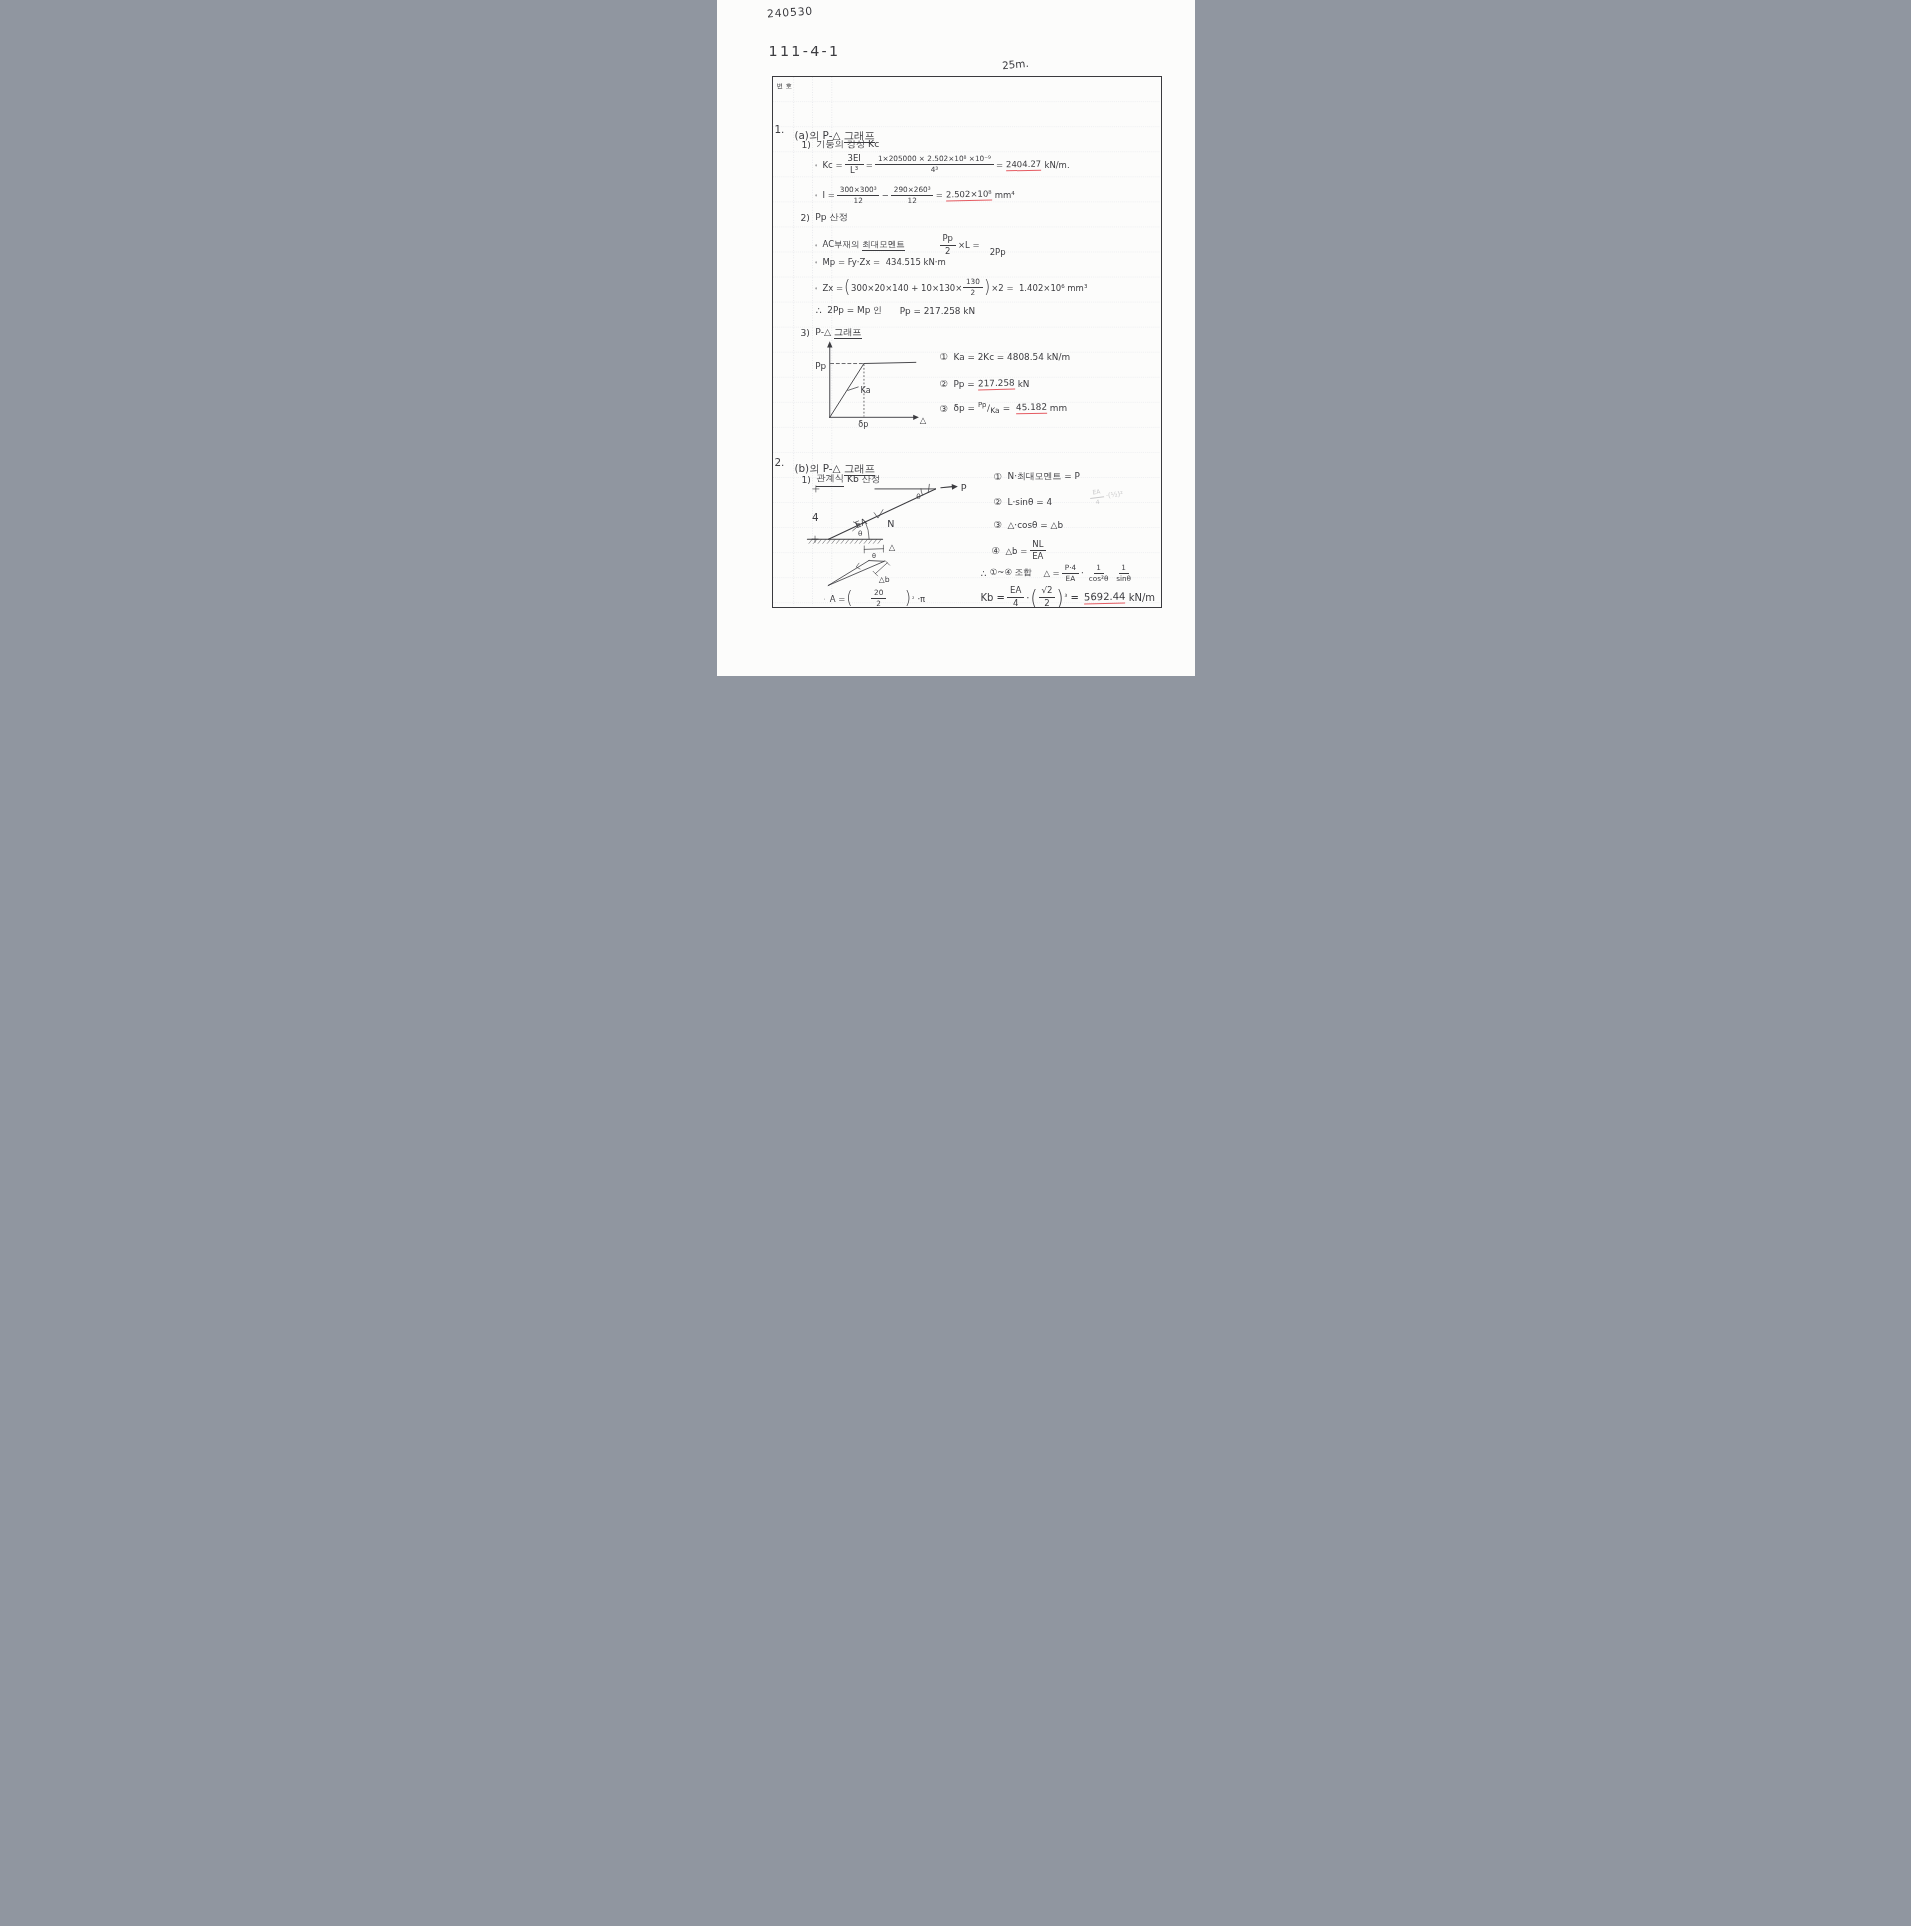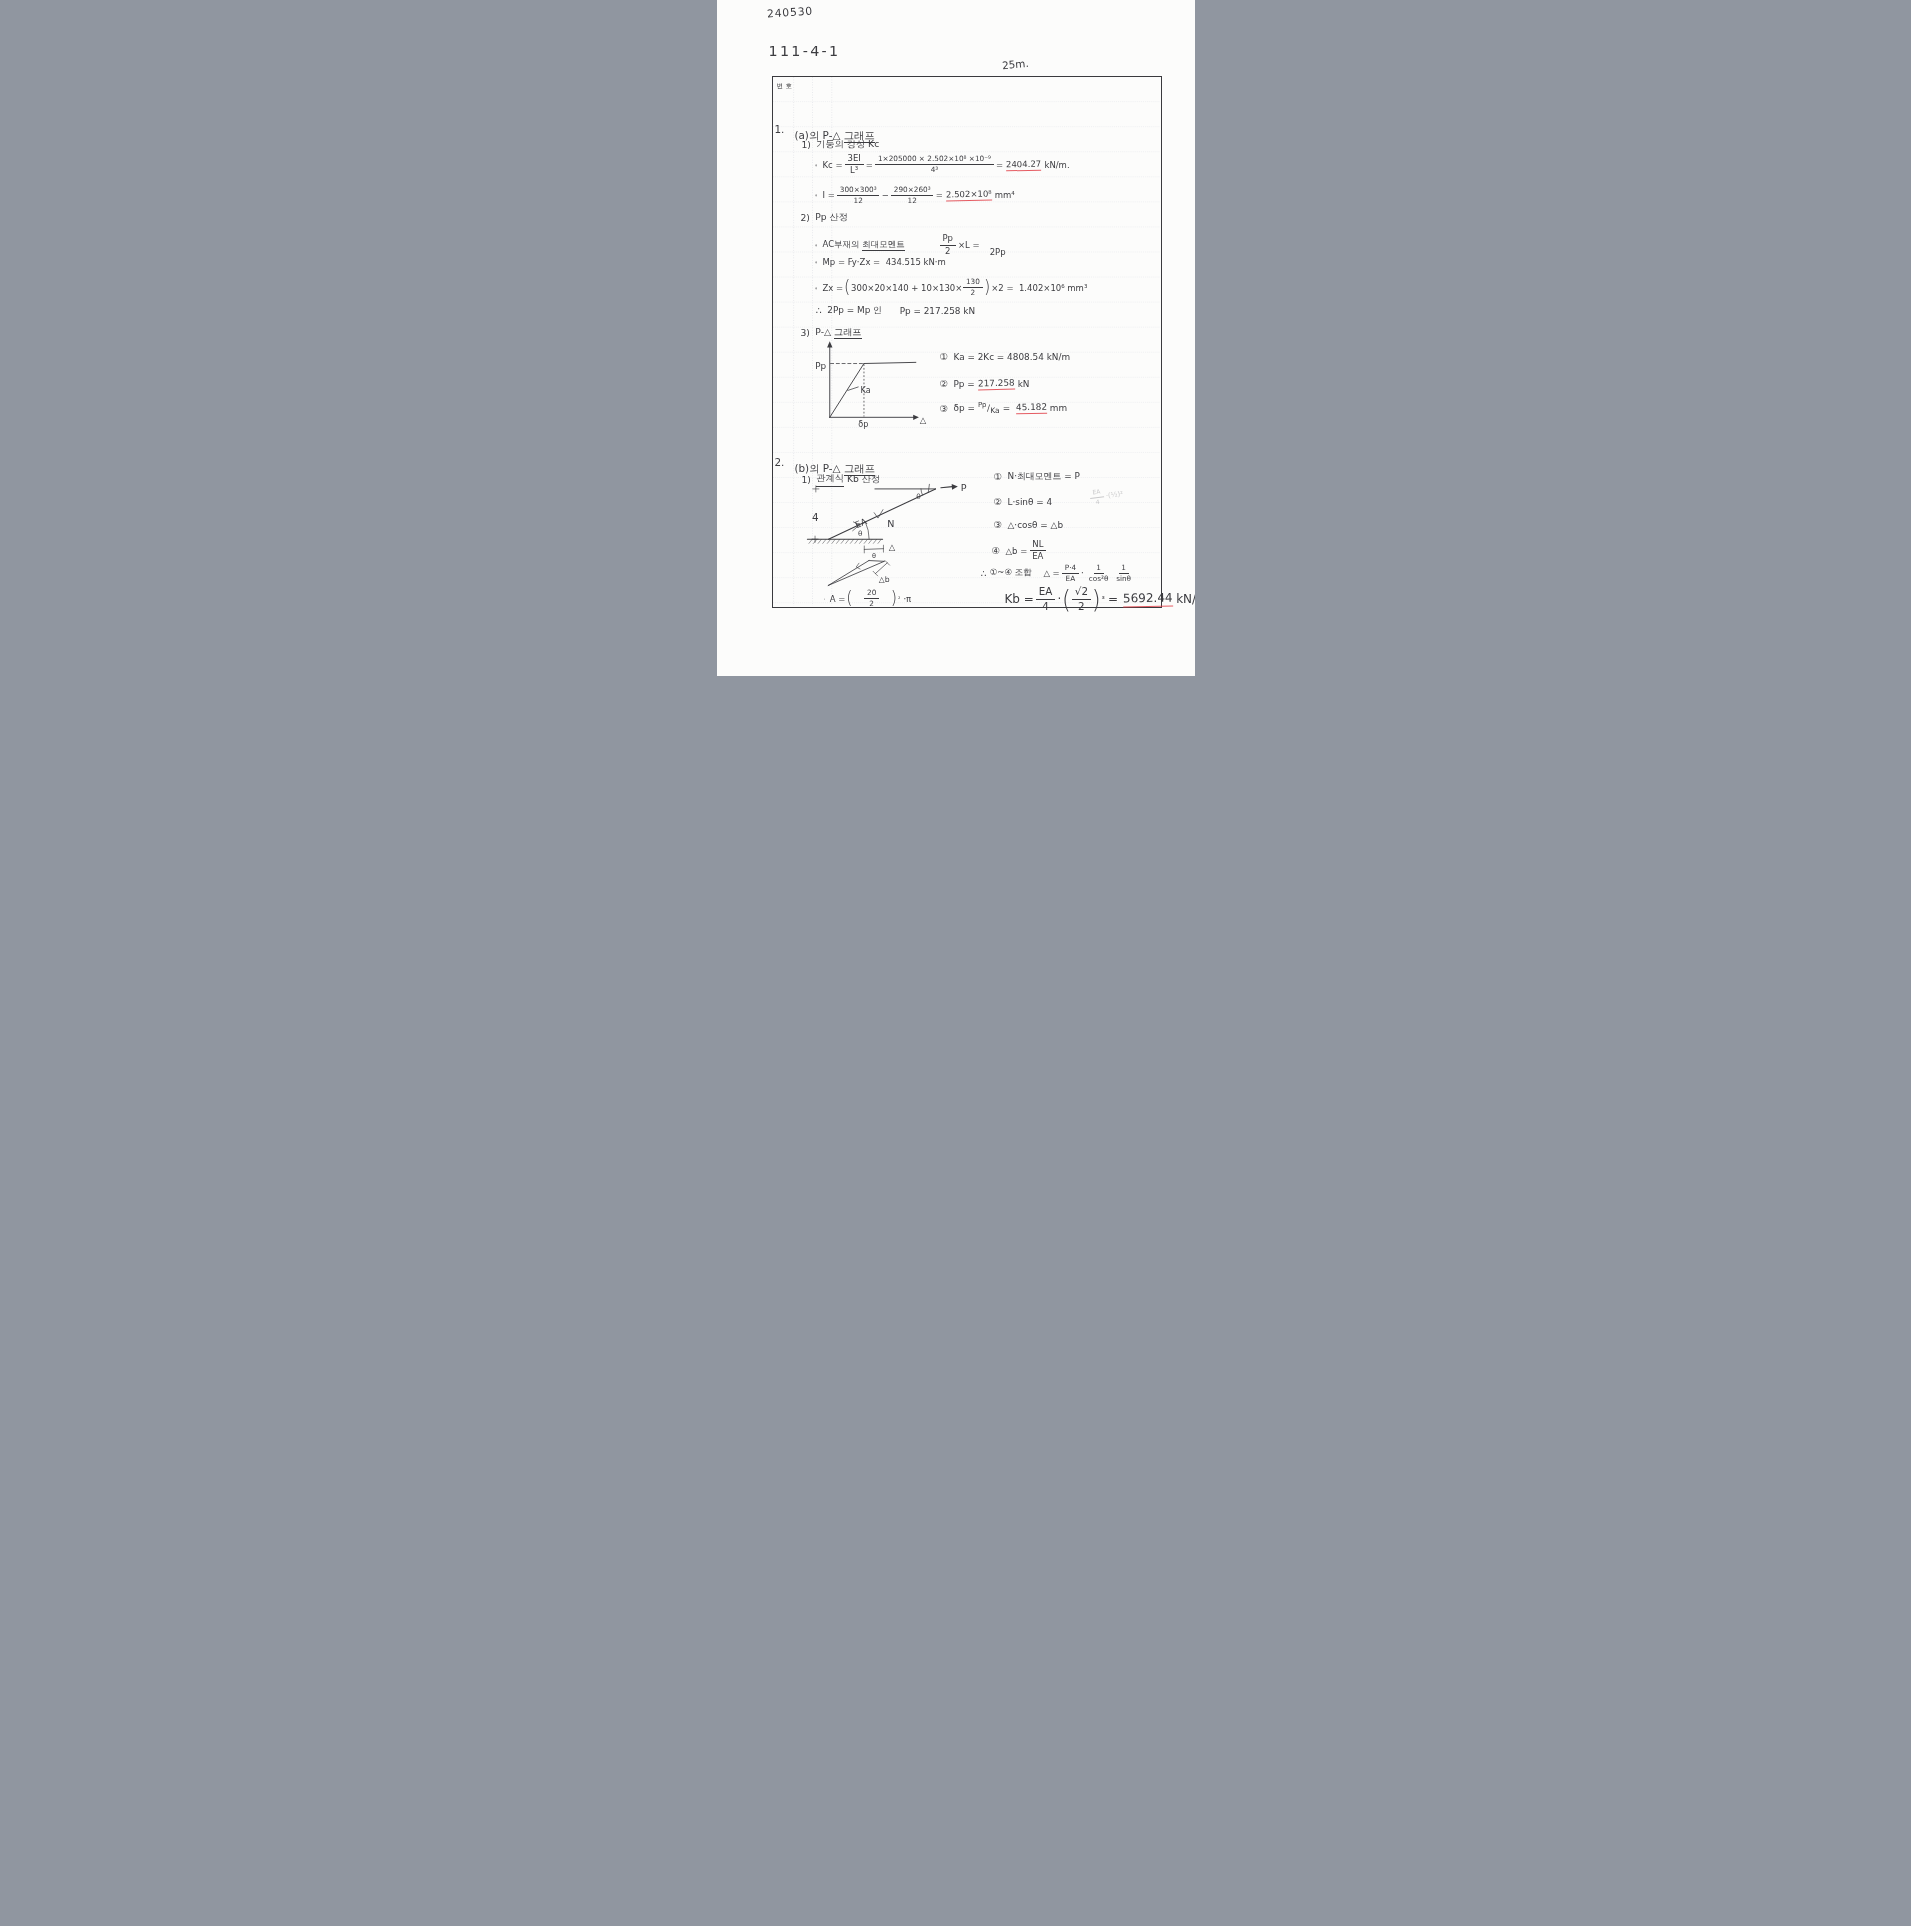--- a/index.html
+++ b/index.html
@@ -247,21 +247,21 @@
     </g>
     <text x="182" y="24" font-size="22">△</text>
     <text x="138" y="44" font-size="17">θ</text>
     <text x="156" y="106" font-size="20">△b</text>
   </svg>
 
   <div class="abs hw row" style="left:107px;top:589px;font-size:8.5px">
     <span class="bullet">·</span>
     <span>A =</span>
     <span class="par">(</span>
-    <span class="fr sm" style="margin:0 11px">
+    <span class="fr sm" style="margin:0 18px">
       <span class="n">20</span>
       <span class="d">2</span>
     </span>
     <span class="par">)</span>
     <sup>²</sup>
     <span class="gap8">·π</span>
   </div>
 
   <div class="abs hw row" style="left:277px;top:470px;font-size:8.9px">
     <span style="font-size:9.6px">①</span>
@@ -303,21 +303,21 @@
     <span class="fr sm">
       <span class="n">1</span>
       <span class="d">cos²θ</span>
     </span>
     <span class="fr sm" style="margin-left:0">
       <span class="n">1</span>
       <span class="d">sinθ</span>
     </span>
   </div>
 
-  <div class="abs hw row" style="left:288px;top:586px;font-size:12px">
+  <div class="abs hw row" style="left:264px;top:586px;font-size:10px">
     <span>Kb =</span>
     <span class="fr sm">
       <span class="n">EA</span>
       <span class="d">4</span>
     </span>
     <span>·</span>
     <span class="par">(</span>
     <span class="fr sm" style="margin:0 0.4px">
       <span class="n">√2</span>
       <span class="d">2</span>

